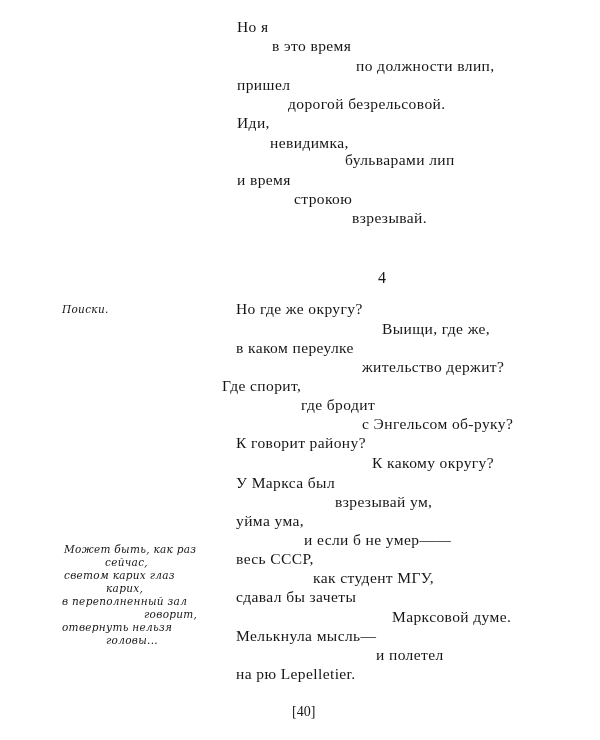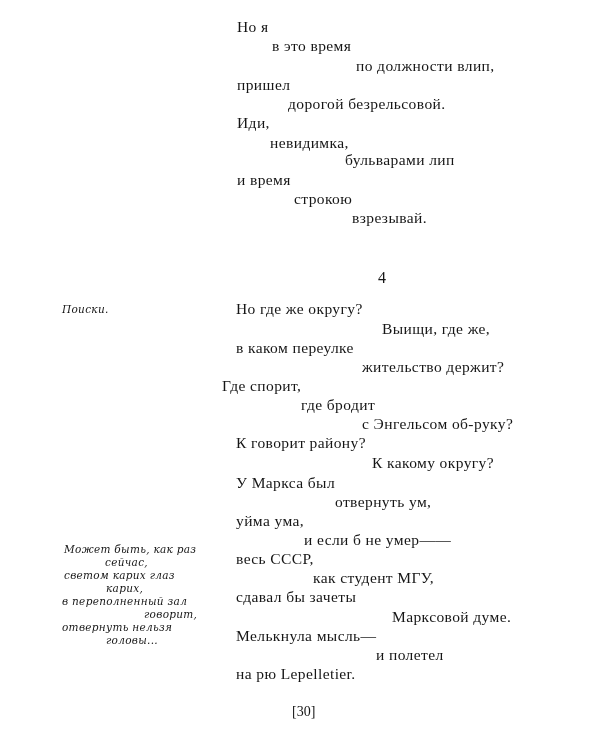--- a/index.html
+++ b/index.html
@@ -50,35 +50,35 @@
       <div class="line" style="left: 236px; top: 300px;">Но где же округу?</div>
       <div class="line" style="left: 382px; top: 320px;">Выищи, где же,</div>
       <div class="line" style="left: 236px; top: 339px;">в каком переулке</div>
       <div class="line" style="left: 362px; top: 358px;">жительство держит?</div>
       <div class="line" style="left: 222px; top: 377px;">Где спорит,</div>
       <div class="line" style="left: 301px; top: 396px;">где бродит</div>
       <div class="line" style="left: 362px; top: 415px;">с Энгельсом об-руку?</div>
       <div class="line" style="left: 236px; top: 434px;">К говорит району?</div>
       <div class="line" style="left: 372px; top: 454px;">К какому округу?</div>
       <div class="line" style="left: 236px; top: 474px;">У Маркса был</div>
-      <div class="line" style="left: 335px; top: 493px;">отвернуть ум,</div>
+      <div class="line" style="left: 335px; top: 493px;">взрезывай ум,</div>
       <div class="line" style="left: 236px; top: 512px;">уйма ума,</div>
       <div class="line" style="left: 304px; top: 531px;">и если б не умер——</div>
       <div class="line" style="left: 236px; top: 550px;">весь СССР,</div>
       <div class="line" style="left: 313px; top: 569px;">как студент МГУ,</div>
       <div class="line" style="left: 236px; top: 588px;">сдавал бы зачеты</div>
       <div class="line" style="left: 360px; top: 608px; margin-left: 32px;">Марксовой думе.</div>
       <div class="line" style="left: 236px; top: 627px;">Мелькнула мысль—</div>
       <div class="line" style="left: 376px; top: 646px;">и полетел</div>
       <div class="line" style="left: 236px; top: 665px;">на рю Lepelletier.</div>
     </div>
   <div id="mnote2">
       <div class="margin" style="left: 64px; top: 543px;">Может быть, как раз</div>
       <div class="margin" style="left: 105px; top: 556px;">сейчас,</div>
       <div class="margin" style="left: 64px; top: 569px;">светом карих глаз</div>
       <div class="margin" style="left: 106px; top: 582px;">карих,</div>
       <div class="margin" style="left: 62px; top: 595px; text-align: right;">в переполненный зал</div>
       <div class="margin" style="left: 104px; top: 608px; margin-left: 40px;">говорит,</div>
       <div class="margin" style="left: 62px; top: 621px;">отвернуть нельзя</div>
       <div class="margin" style="left: 106px; top: 634px;">головы...</div>
     </div>
-  <div class="folio" id="folio" style="left: 292px; top: 704px;">[30]</div>
+  <div class="folio" id="folio" style="left: 292px; top: 704px;">[40]</div>
 </div>
 
 </body></html>

